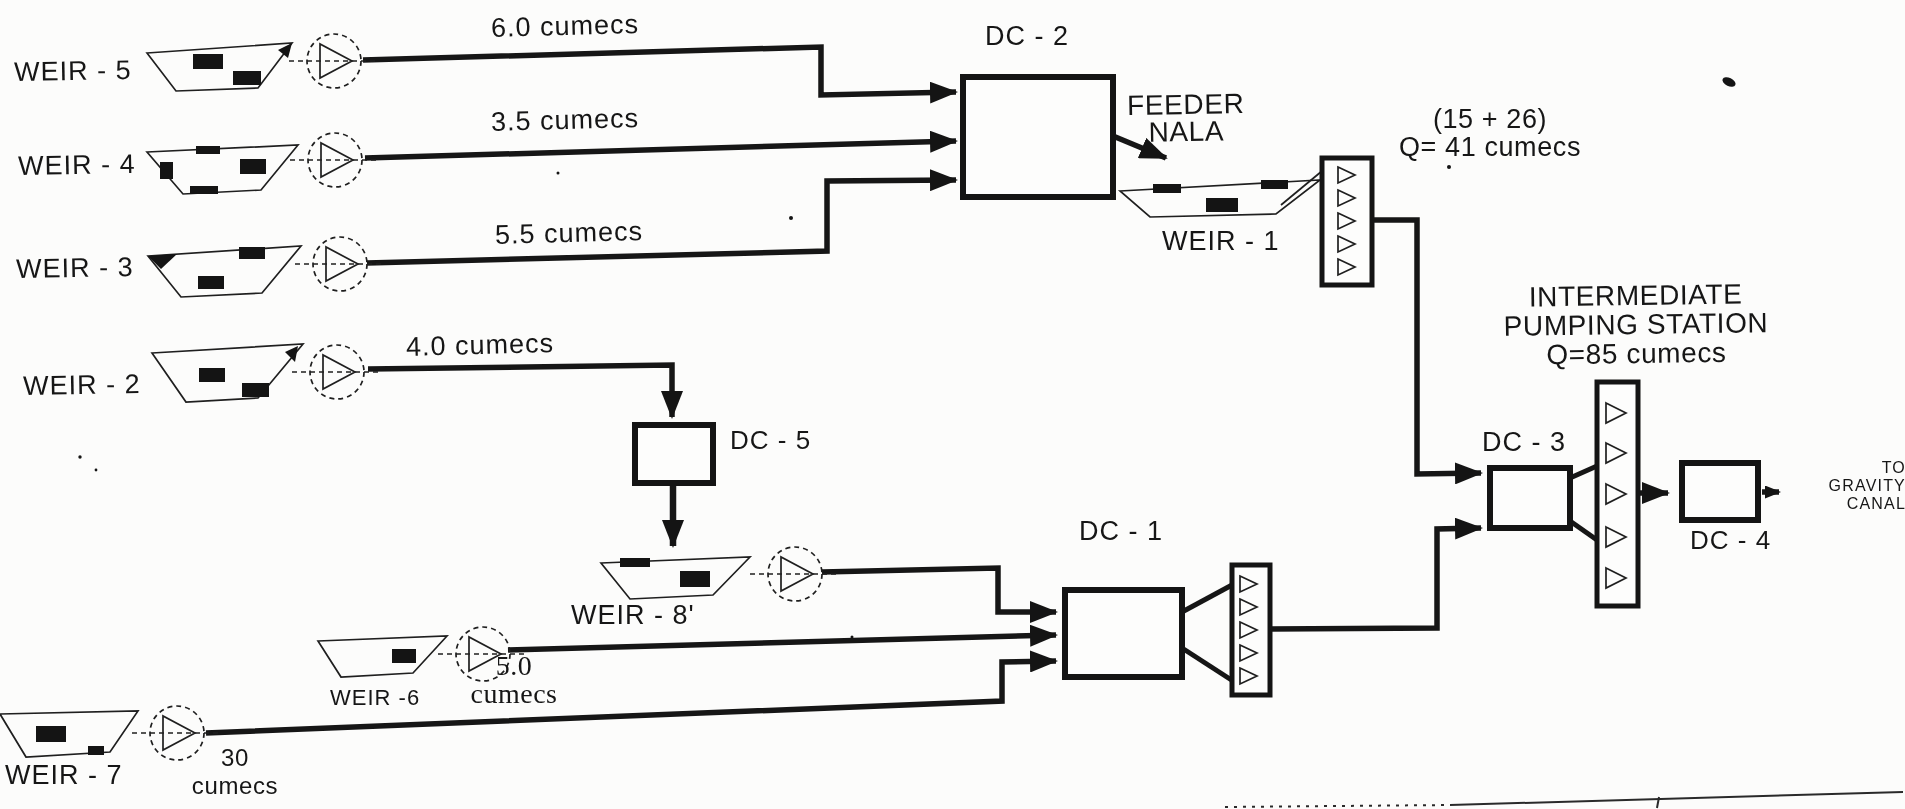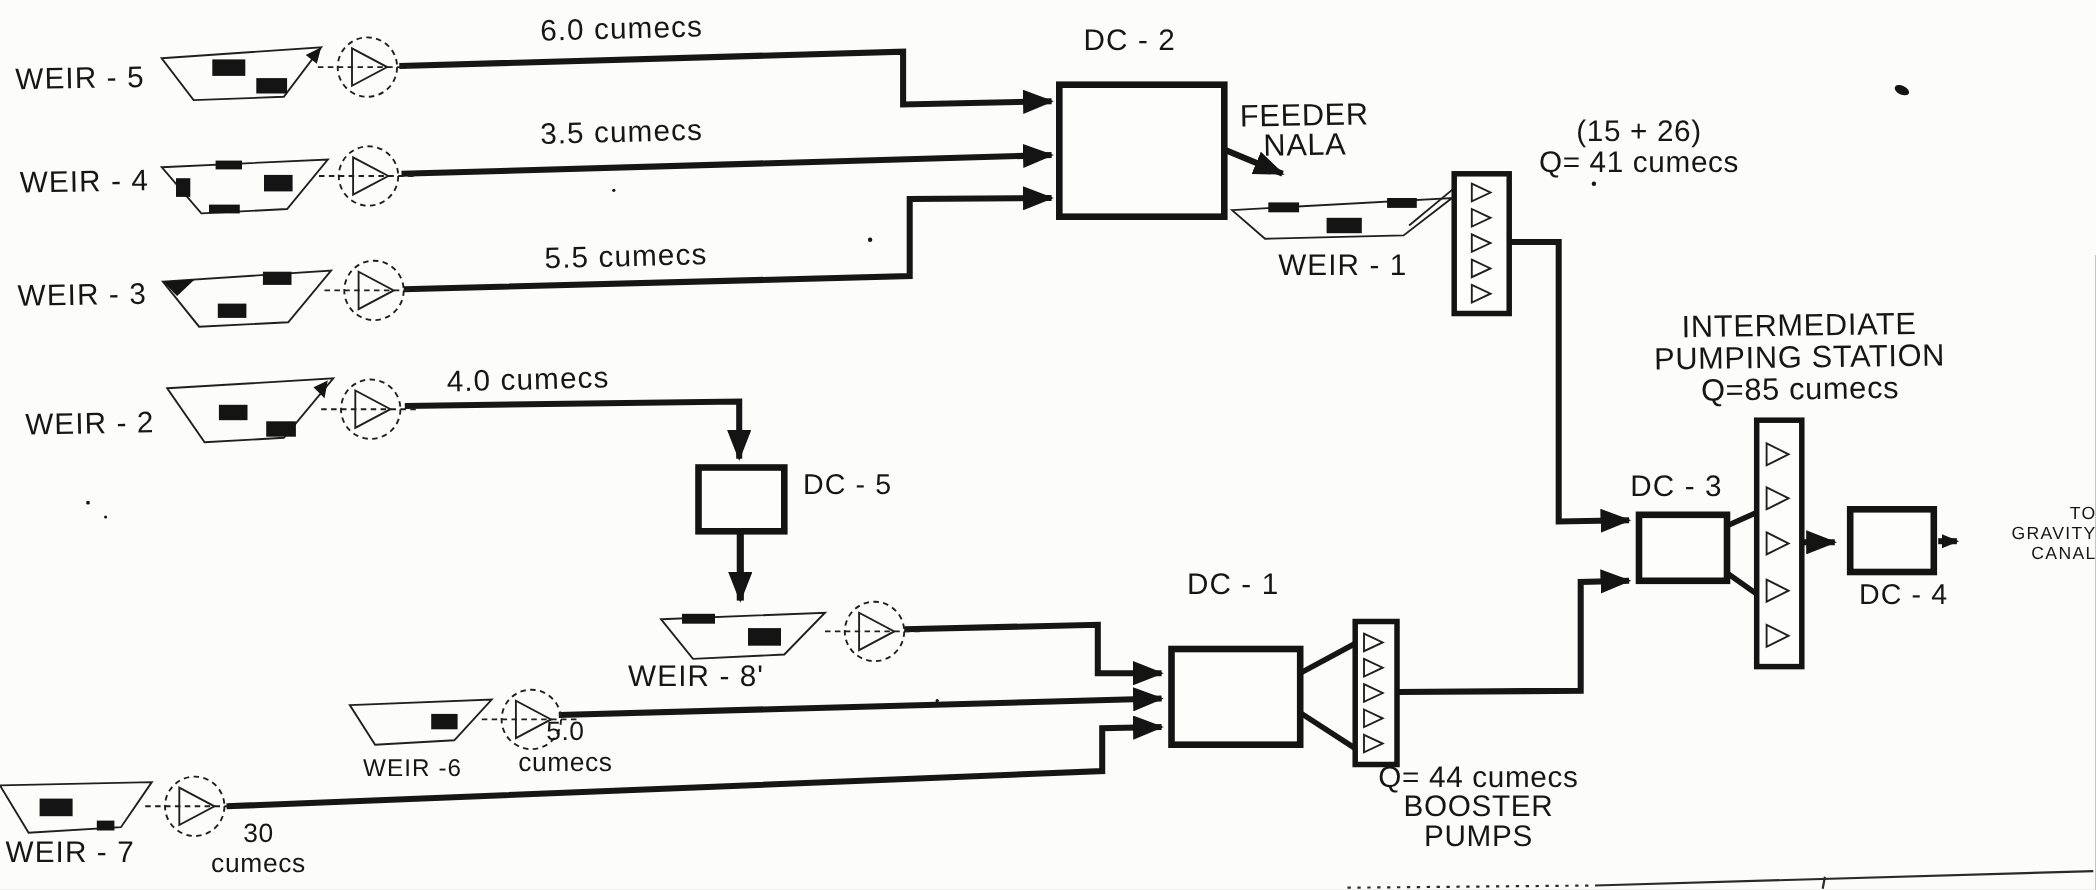--- a/index.html
+++ b/index.html
@@ -17,21 +17,21 @@
   .dash{stroke-dasharray:5 4;}
   .box{fill:#fdfdfc;stroke:#141414;stroke-width:6;}
   .box2{fill:#fdfdfc;stroke:#141414;stroke-width:5;}
   .blob{fill:#141414;stroke:none;}
   .speck{fill:#141414;stroke:none;}
   .edge{stroke:#2a2a2a;stroke-width:2;fill:none;}
   
   .lb{position:absolute;white-space:nowrap;line-height:1.06;letter-spacing:1px;font-size:27px;}
   .blk{position:absolute;text-align:center;letter-spacing:0.6px;}
   .blk div{white-space:nowrap;}
-  .sm{font-size:24px;letter-spacing:0.5px;line-height:28px;}
+  .sm{font-size:28px;letter-spacing:0.5px;line-height:28px;font-family:Liberation Serif, serif;}
 </style>
 </head>
 <body>
 
 <div class="page">
 
   <svg width="1905" height="809" viewBox="0 0 1905 809">
     <defs>
       <marker id="ah" markerUnits="userSpaceOnUse" markerWidth="30" markerHeight="22" refX="26" refY="11" orient="auto">
         <path d="M0,0 L28,11 L0,22 Z" fill="#141414"></path>
@@ -208,25 +208,20 @@
     <div>(15 + 26)</div>
     <div>Q= 41 cumecs</div>
   </div>
 
   <div class="blk" style="left:1480px;top:281px;width:312px;font-size:28px;line-height:29px;transform:rotate(-0.8deg);">
     <div>INTERMEDIATE</div>
     <div>PUMPING STATION</div>
     <div>Q=85 cumecs</div>
   </div>
 
-  <div class="blk" style="left:1240px;top:693px;width:208px;font-size:27px;line-height:27px;">
-    <div>Q= 44 cumecs</div>
-    <div>BOOSTER</div>
-    <div>PUMPS</div>
-  </div>
 
   <div class="blk" style="left:1794px;top:459px;width:112px;font-size:16px;line-height:18px;letter-spacing:1.2px;text-align:right;">
     <div>TO</div>
     <div>GRAVITY</div>
     <div>CANAL</div>
   </div>
 
 </div>
 
 </body></html>

